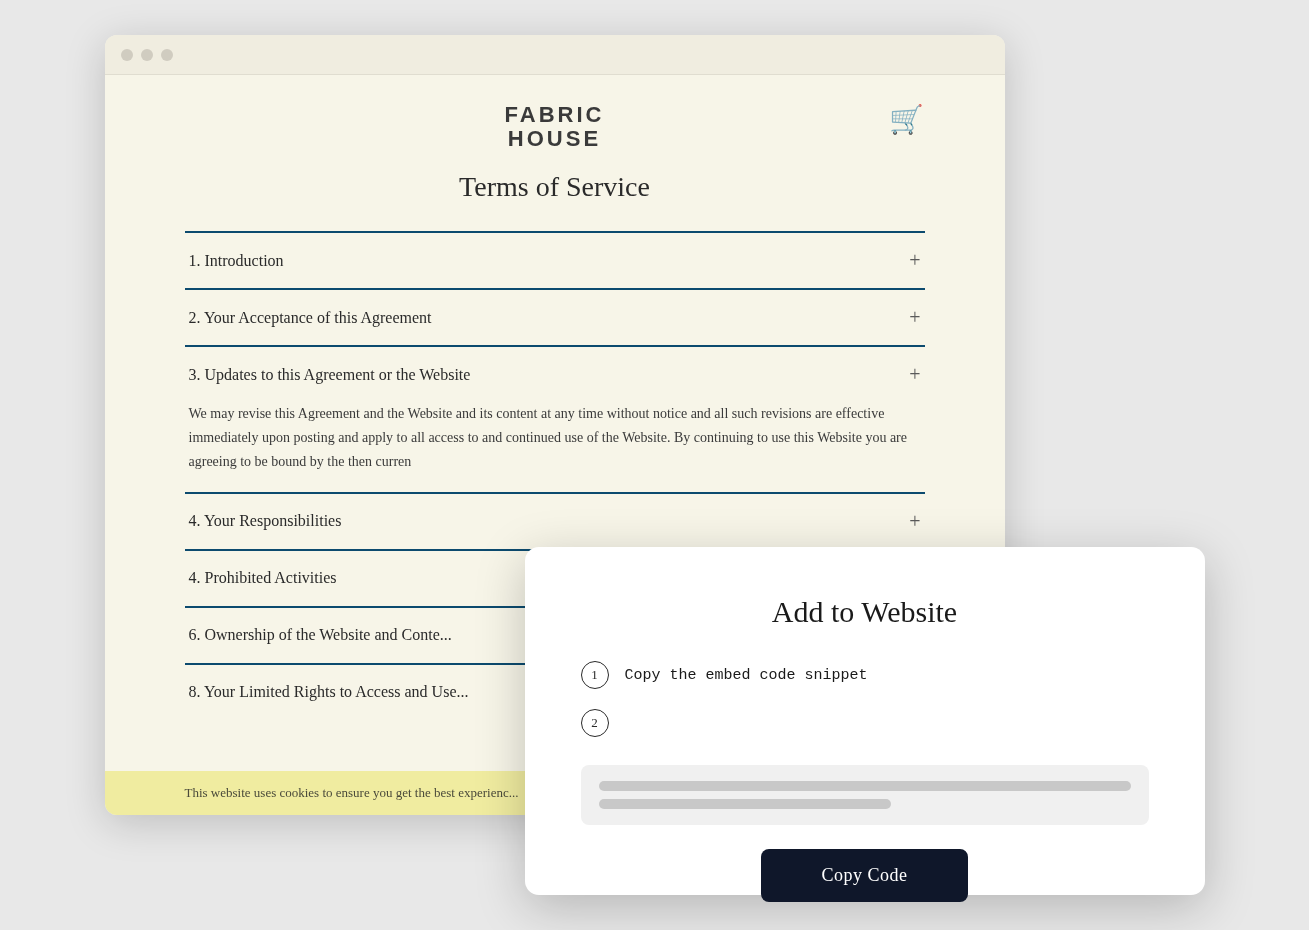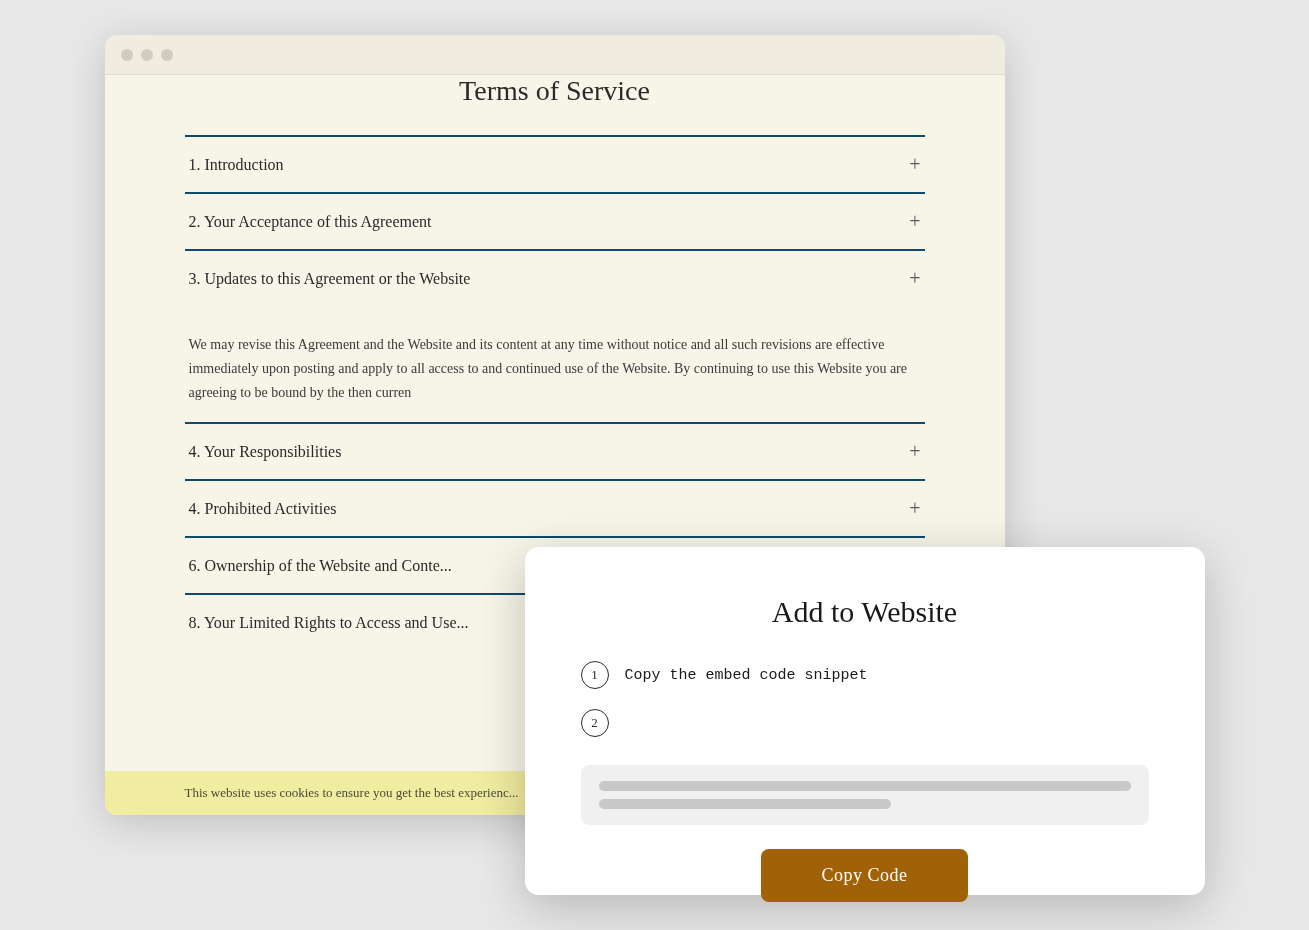--- a/index.html
+++ b/index.html
@@ -121,21 +121,20 @@
       font-weight: 300;
     }
 
     
     .accordion-content {
       padding: 0 4px 18px;
       font-size: 14px;
       line-height: 1.7;
       color: #3a3a3a;
       font-family: Georgia, serif;
-      margin-top: 27px;
     }
 
     
     .cookie-banner {
       position: absolute;
       bottom: 0;
       left: 0;
       right: 0;
       background: #f0eca0;
       padding: 14px 80px;
@@ -212,21 +211,21 @@
       margin-bottom: 8px;
     }
 
     .code-line:last-child {
       margin-bottom: 0;
       width: 55%;
     }
 
     
     .copy-button {
-      background: #a16207;
+      background: #0f172a;
       color: #ffffff;
       border: none;
       border-radius: 8px;
       padding: 16px 60px;
       font-size: 18px;
       cursor: pointer;
       font-family: Georgia, serif;
       letter-spacing: 0.5px;
     }
   </style>
@@ -238,20 +237,27 @@
   <div class="browser-window">
 
     <div class="browser-titlebar">
       <div class="traffic-light"></div>
       <div class="traffic-light"></div>
       <div class="traffic-light"></div>
     </div>
 
     <div class="browser-content">
 
+      <div class="site-header">
+        <div class="site-logo">
+          <span>FABRIC</span><br>
+          <span>HOUSE</span>
+        </div>
+        <div class="cart-icon">🛒</div>
+      </div>
 
       <h1 class="page-title">Terms of Service</h1>
 
       <div class="accordion-item">
         <div class="accordion-row">
           <span class="accordion-label">1. Introduction</span>
           <span class="accordion-icon">+</span>
         </div>
       </div>
 

